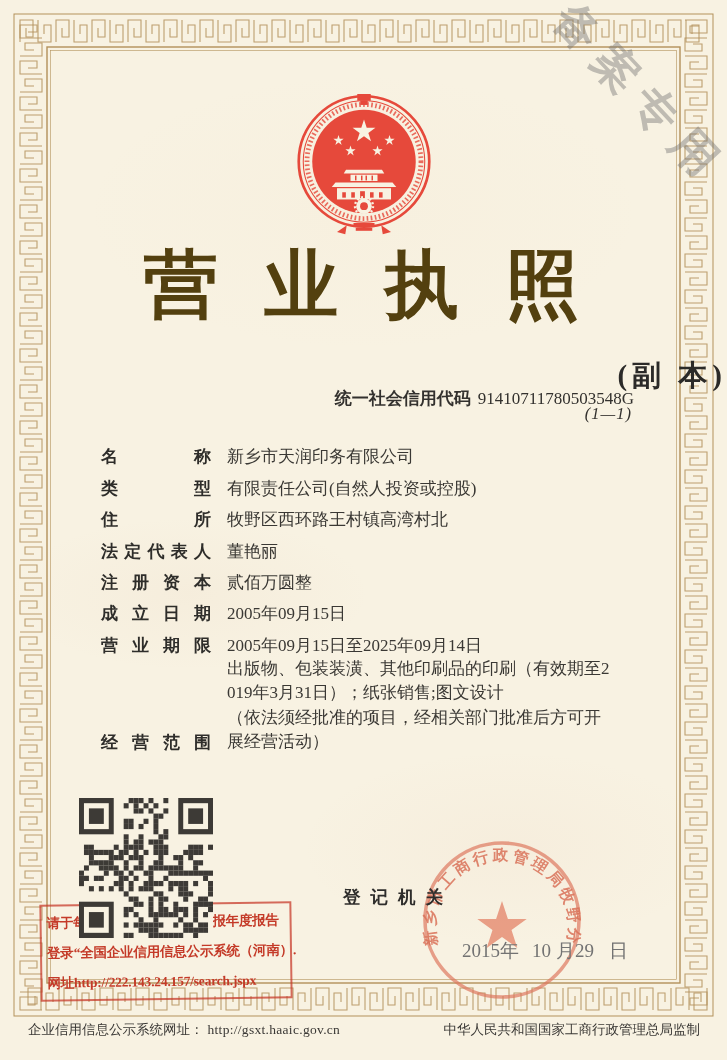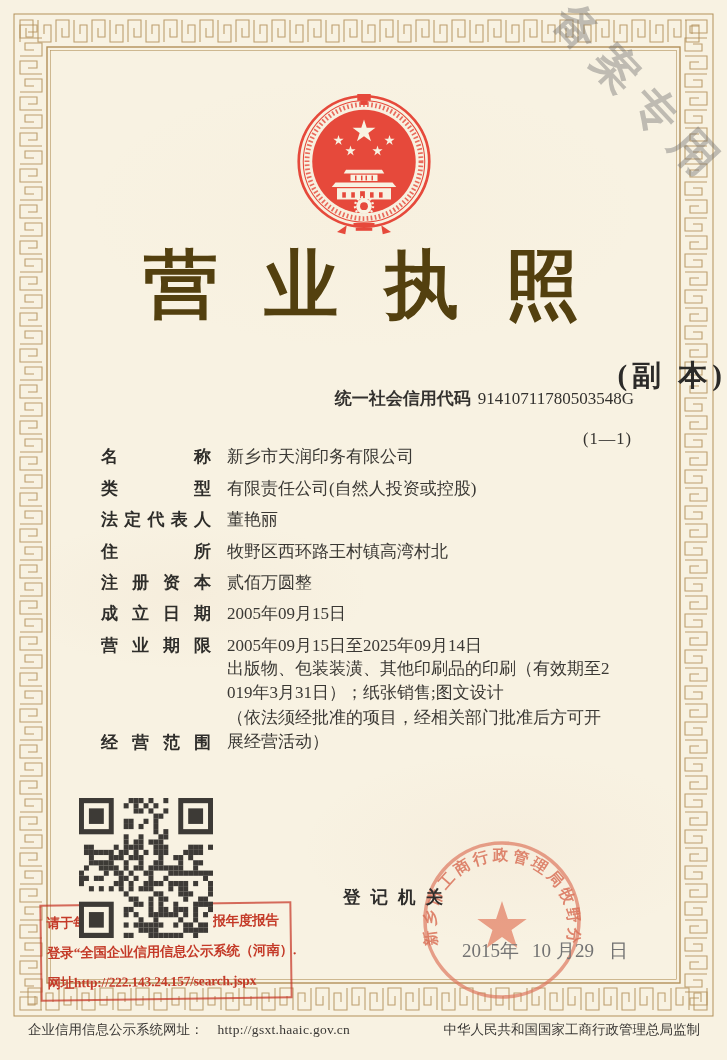--- a/index.html
+++ b/index.html
@@ -28,21 +28,21 @@
     position:absolute;top:236px;left:0;width:727px;z-index:2;
     text-align:center;font-size:74px;font-weight:bold;color:#53400f;
     letter-spacing:14px;padding-left:10px;box-sizing:border-box;white-space:nowrap;
   }
   .subtitle{
     position:absolute;top:337px;left:0;width:727px;z-index:2;
     text-align:right;font-size:29px;font-weight:600;letter-spacing:5px;color:#2b2a28;margin-top:19px;
   }
   .credit{position:absolute;top:387px;right:93px;z-index:2;font-size:17px;white-space:nowrap;}
   .credit-label{font-weight:bold;margin-right:7px;}
-  .credit-page{position:absolute;top:429px;right:95px;z-index:2;font-size:16.5px;letter-spacing:1px;}
+  .credit-page{position:absolute;top:404px;right:95px;z-index:2;font-size:16.5px;letter-spacing:1px;font-style:italic;}
   .fields{position:absolute;left:101px;top:437px;width:560px;z-index:2;font-size:17px;}
   .row{display:flex;align-items:flex-end;height:31.4px;}
   .row.scope-row{height:auto;}
   .flabel{
     flex:none;width:110px;font-weight:bold;color:#2e2d2a;
     text-align:justify;text-align-last:justify;display:inline-block;
   }
   .fvalue{margin-left:16px;white-space:nowrap;color:#3a3834;}
   .scope-lines{margin-left:16px;}
   .scope-line{line-height:24.4px;white-space:nowrap;color:#3a3834;}
@@ -61,21 +61,21 @@
   .seal{position:absolute;left:416px;top:833px;width:172px;height:172px;z-index:2;opacity:0.9;}
   .issue-date{
     position:absolute;left:462px;top:938px;z-index:5;
     font-size:19px;color:#737373;white-space:nowrap;
   }
   .issue-date .g1{margin-left:13px;}
   .issue-date .g2{margin-left:5px;}
   .issue-date .g3{margin-left:15px;}
   .footer{position:absolute;top:1021px;left:0;width:727px;z-index:2;font-size:13.5px;color:#3a3835;}
   .footer-left{position:absolute;left:28px;top:0;white-space:nowrap;}
-  .footer-url{margin-left:14px;letter-spacing:0.3px;}
+  .footer-url{margin-left:4px;letter-spacing:0.3px;}
   .footer-right{position:absolute;right:27px;top:0;white-space:nowrap;}
 </style>
 </head>
 <body>
 
 <div class="page">
 
   <svg class="frame" id="frame-svg" width="727" height="1060" viewBox="0 0 727 1060">
       <rect x="14" y="14" width="699" height="1002" fill="none" stroke="#b3915a" stroke-width="1"></rect>
       <rect x="47" y="47" width="633" height="936" fill="none" stroke="#b3915a" stroke-width="1.4"></rect>
@@ -149,26 +149,26 @@
   <div class="fields">
     <div class="row">
       <span class="flabel">名称</span>
       <span class="fvalue">新乡市天润印务有限公司</span>
     </div>
     <div class="row">
       <span class="flabel">类型</span>
       <span class="fvalue">有限责任公司(自然人投资或控股)</span>
     </div>
     <div class="row">
+      <span class="flabel">住所</span>
+      <span class="fvalue">牧野区西环路王村镇高湾村北</span>
+    </div>
+    <div class="row">
       <span class="flabel">法定代表人</span>
       <span class="fvalue">董艳丽</span>
-    </div>
-    <div class="row">
-      <span class="flabel">住所</span>
-      <span class="fvalue">牧野区西环路王村镇高湾村北</span>
     </div>
     <div class="row">
       <span class="flabel">注册资本</span>
       <span class="fvalue">贰佰万圆整</span>
     </div>
     <div class="row">
       <span class="flabel">成立日期</span>
       <span class="fvalue">2005年09月15日</span>
     </div>
     <div class="row">

